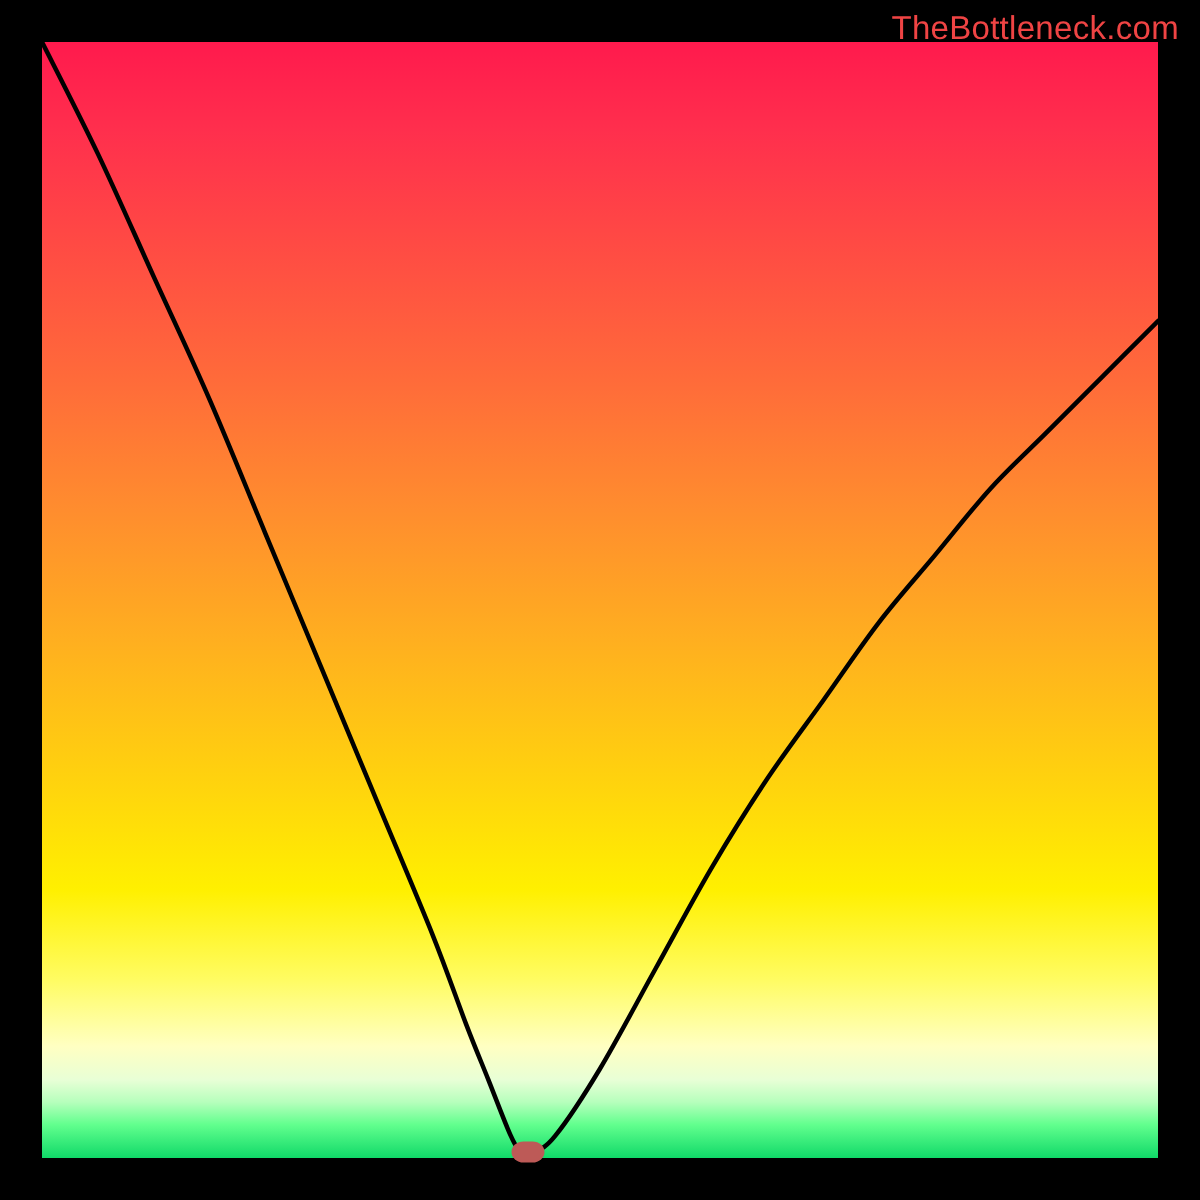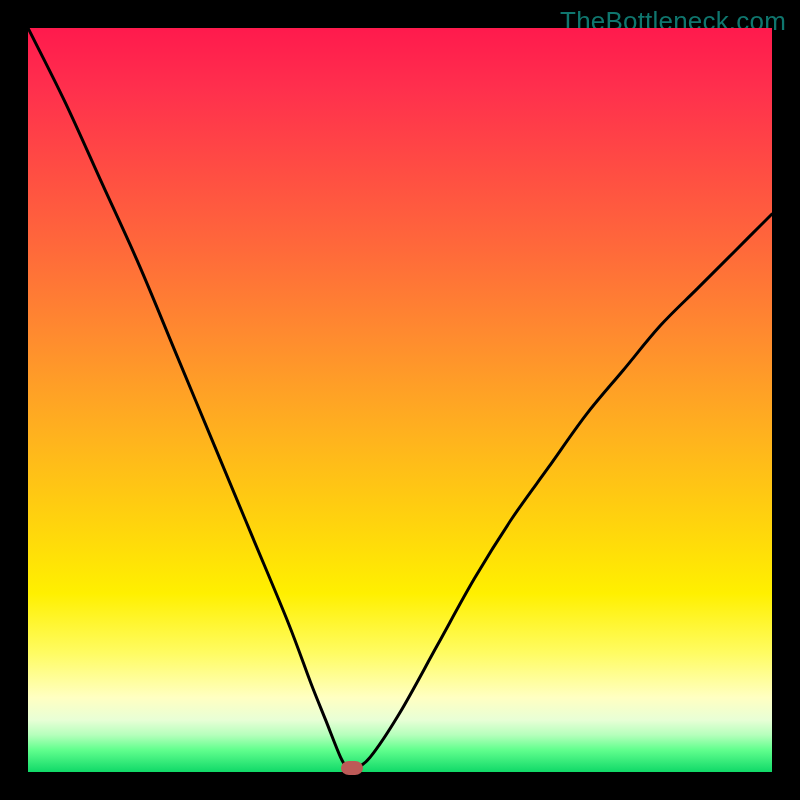--- a/index.html
+++ b/index.html
@@ -39,22 +39,22 @@
       #e8ffd6 93%,
       #b6ffbc 95%,
       #62ff8e 97%,
       #10d968 100%
     );
   }
   .watermark {
     position: absolute;
     top: 6px;
     right: 14px;
-    color: #0f766e;
-    font-size: 26px;
+    color: #ef4444;
+    font-size: 22px;
     letter-spacing: 0.2px;
     user-select: none;
   }
   svg.curve {
     position: absolute;
     left: 0;
     top: 0;
     width: 744px;
     height: 744px;
   }

